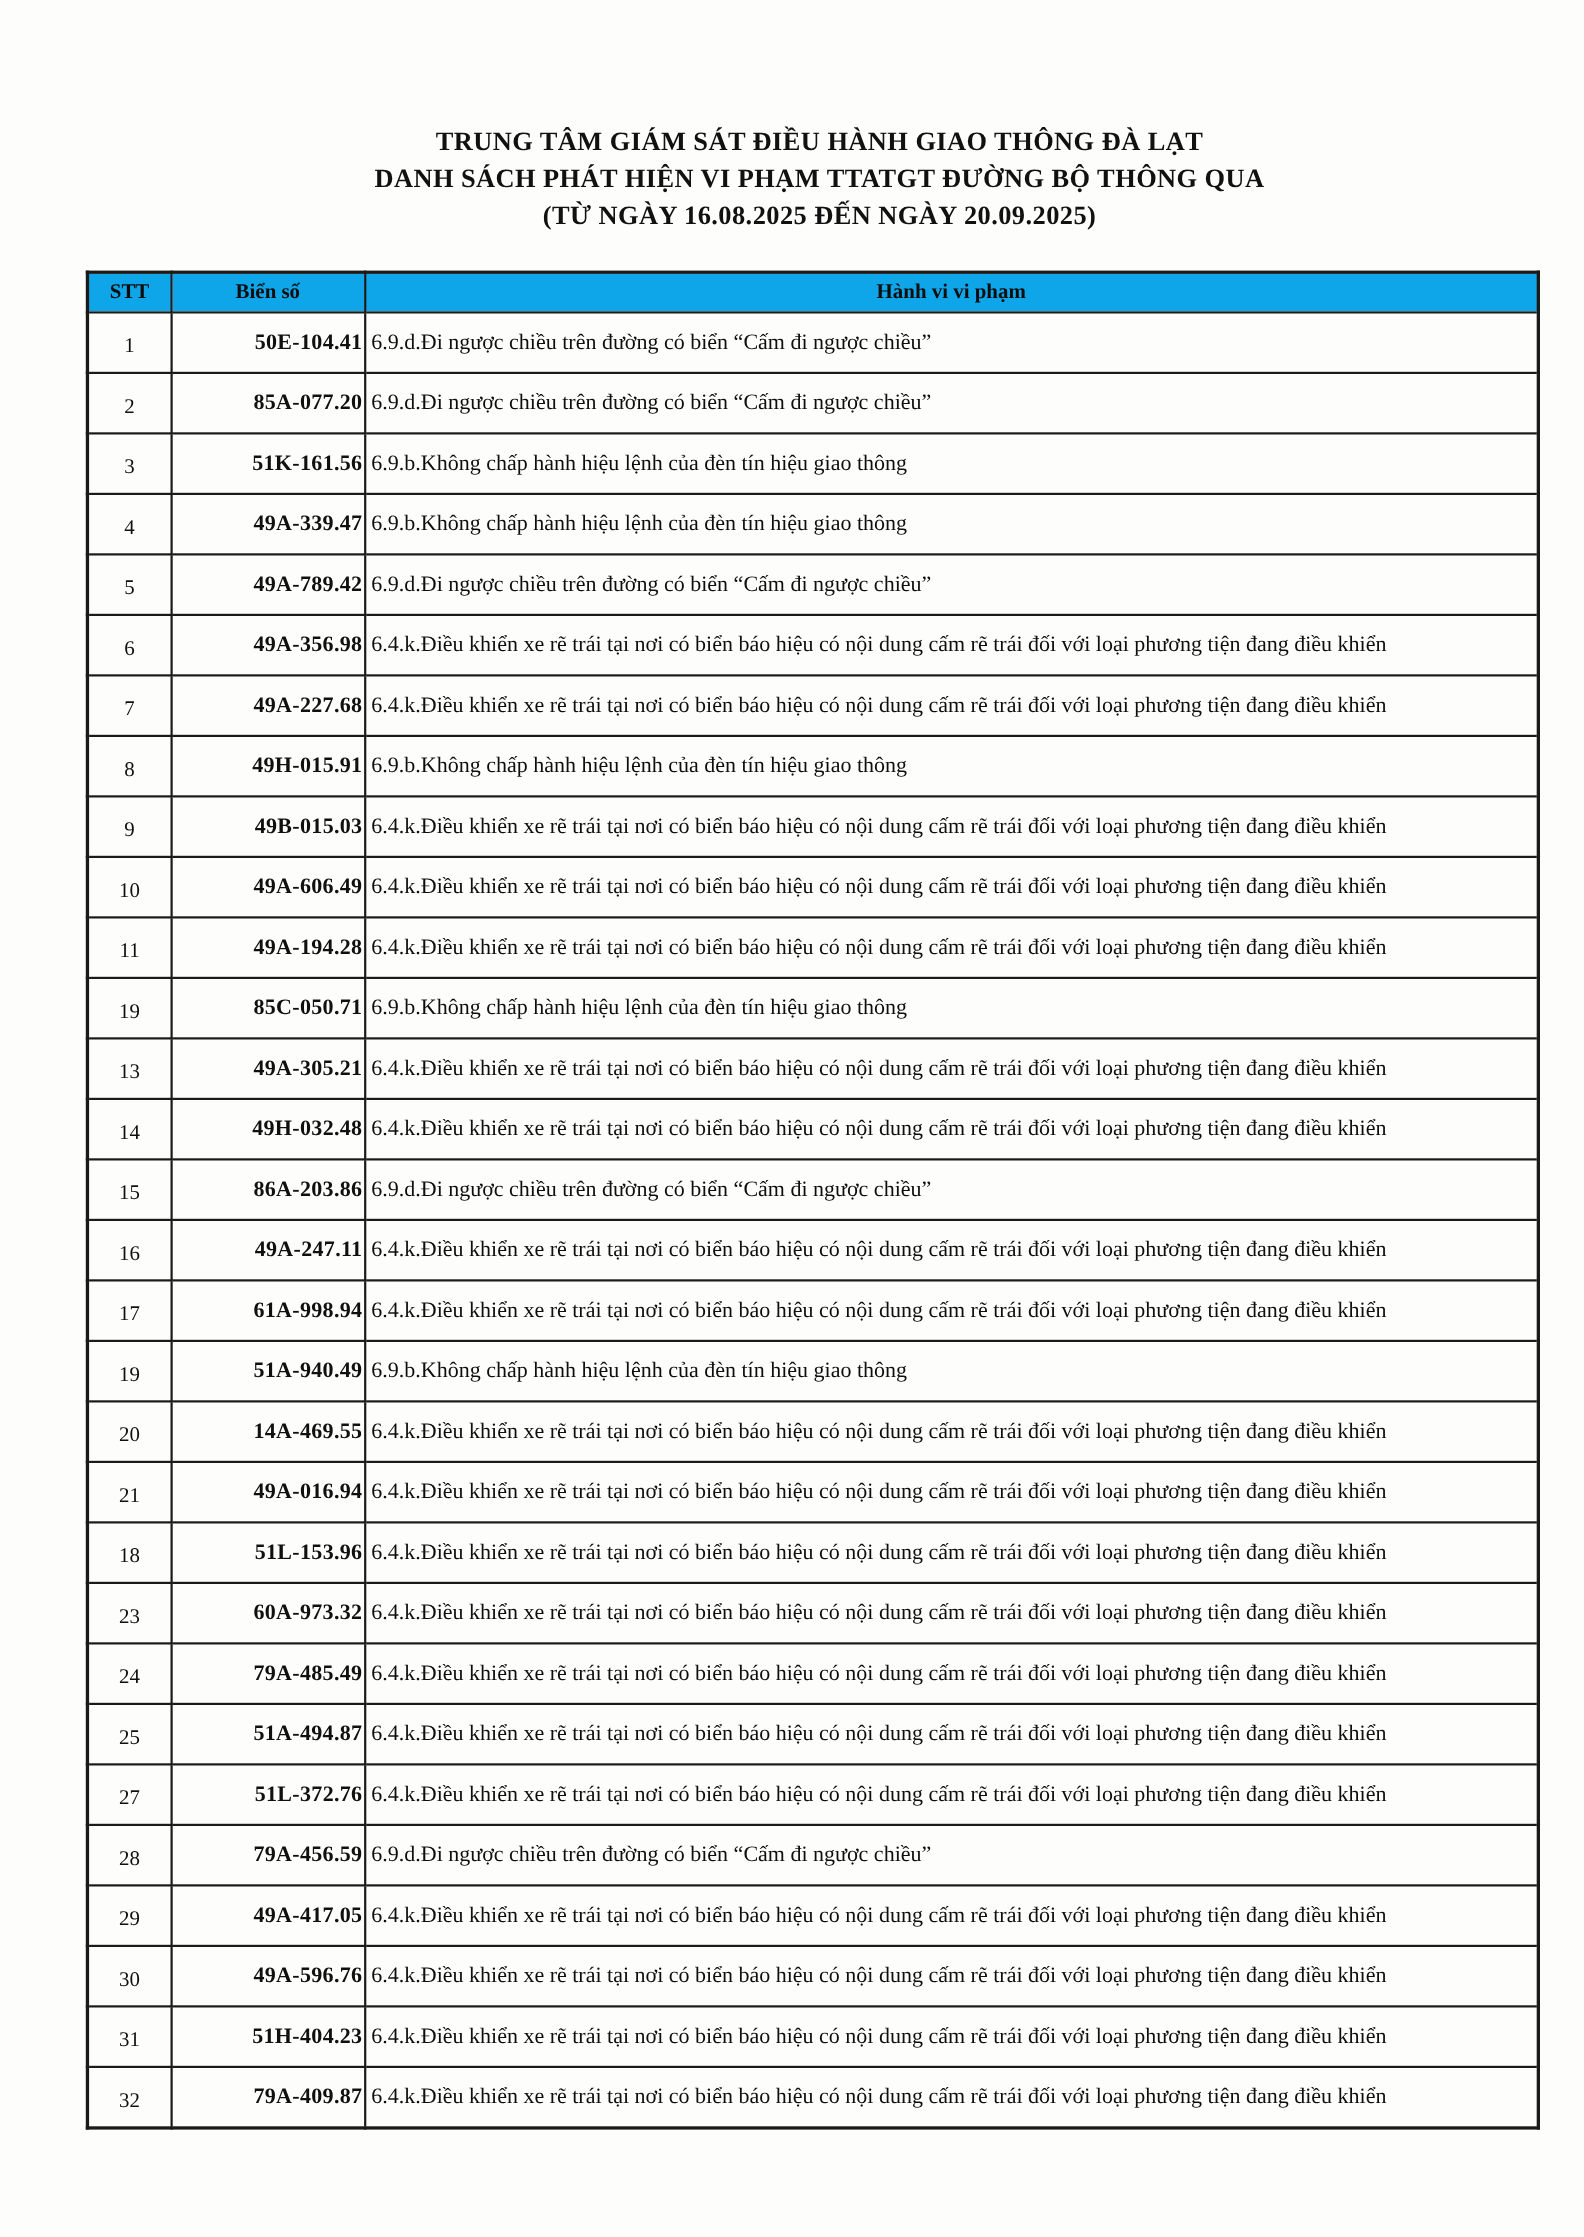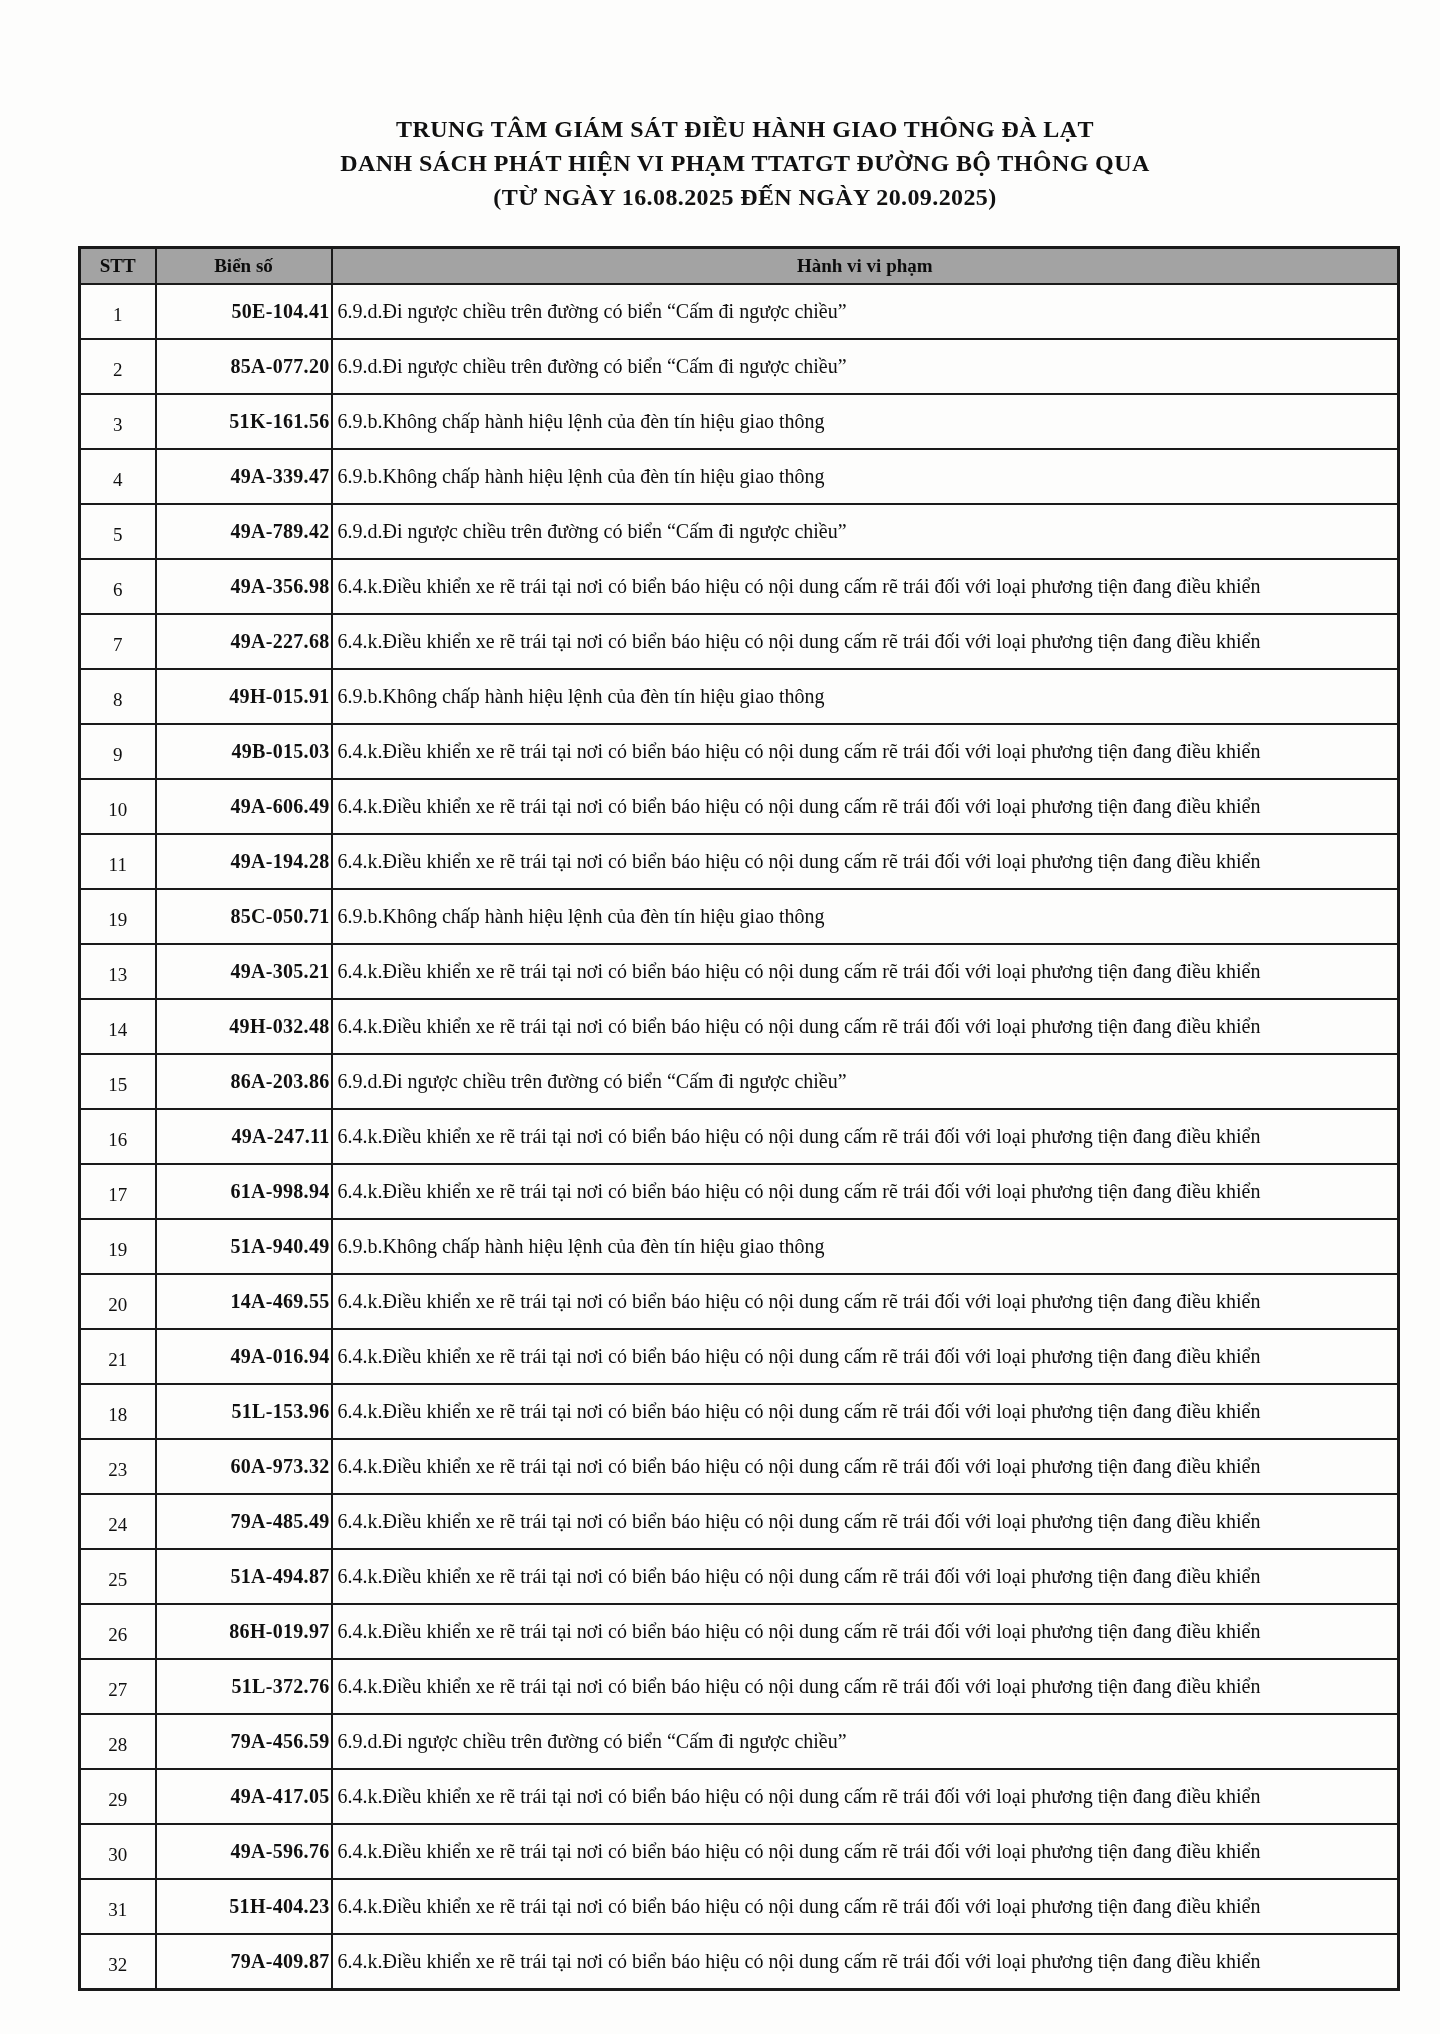--- a/index.html
+++ b/index.html
@@ -43,21 +43,21 @@
   table.violations col.col-stt   { width: 76px; }
   table.violations col.col-plate { width: 176px; }
   table.violations th, table.violations td {
     border: 2px solid #1a1a1a;
     vertical-align: middle;
     overflow: hidden;
     white-space: nowrap;
   }
   table.violations thead th {
     height: 32px;
-    background: #a3a3a3;
+    background: #0ea5e9;
     font-weight: bold;
     font-size: 19px;
     text-align: center;
     color: #0d0d0d;
   }
   table.violations tbody td {
     height: 44px;
   }
   td.cell-stt {
     text-align: center;
@@ -241,25 +241,20 @@
       <td class="cell-plate">79A-485.49</td>
       <td class="cell-violation">6.4.k.Điều khiển xe rẽ trái tại nơi có biển báo hiệu có nội dung cấm rẽ trái đối với loại phương tiện đang điều khiển</td>
     </tr>
 
     <tr>
       <td class="cell-stt">25</td>
       <td class="cell-plate">51A-494.87</td>
       <td class="cell-violation">6.4.k.Điều khiển xe rẽ trái tại nơi có biển báo hiệu có nội dung cấm rẽ trái đối với loại phương tiện đang điều khiển</td>
     </tr>
 
-    <tr>
-      <td class="cell-stt">26</td>
-      <td class="cell-plate">86H-019.97</td>
-      <td class="cell-violation">6.4.k.Điều khiển xe rẽ trái tại nơi có biển báo hiệu có nội dung cấm rẽ trái đối với loại phương tiện đang điều khiển</td>
-    </tr>
 
     <tr>
       <td class="cell-stt">27</td>
       <td class="cell-plate">51L-372.76</td>
       <td class="cell-violation">6.4.k.Điều khiển xe rẽ trái tại nơi có biển báo hiệu có nội dung cấm rẽ trái đối với loại phương tiện đang điều khiển</td>
     </tr>
 
     <tr>
       <td class="cell-stt">28</td>
       <td class="cell-plate">79A-456.59</td>

